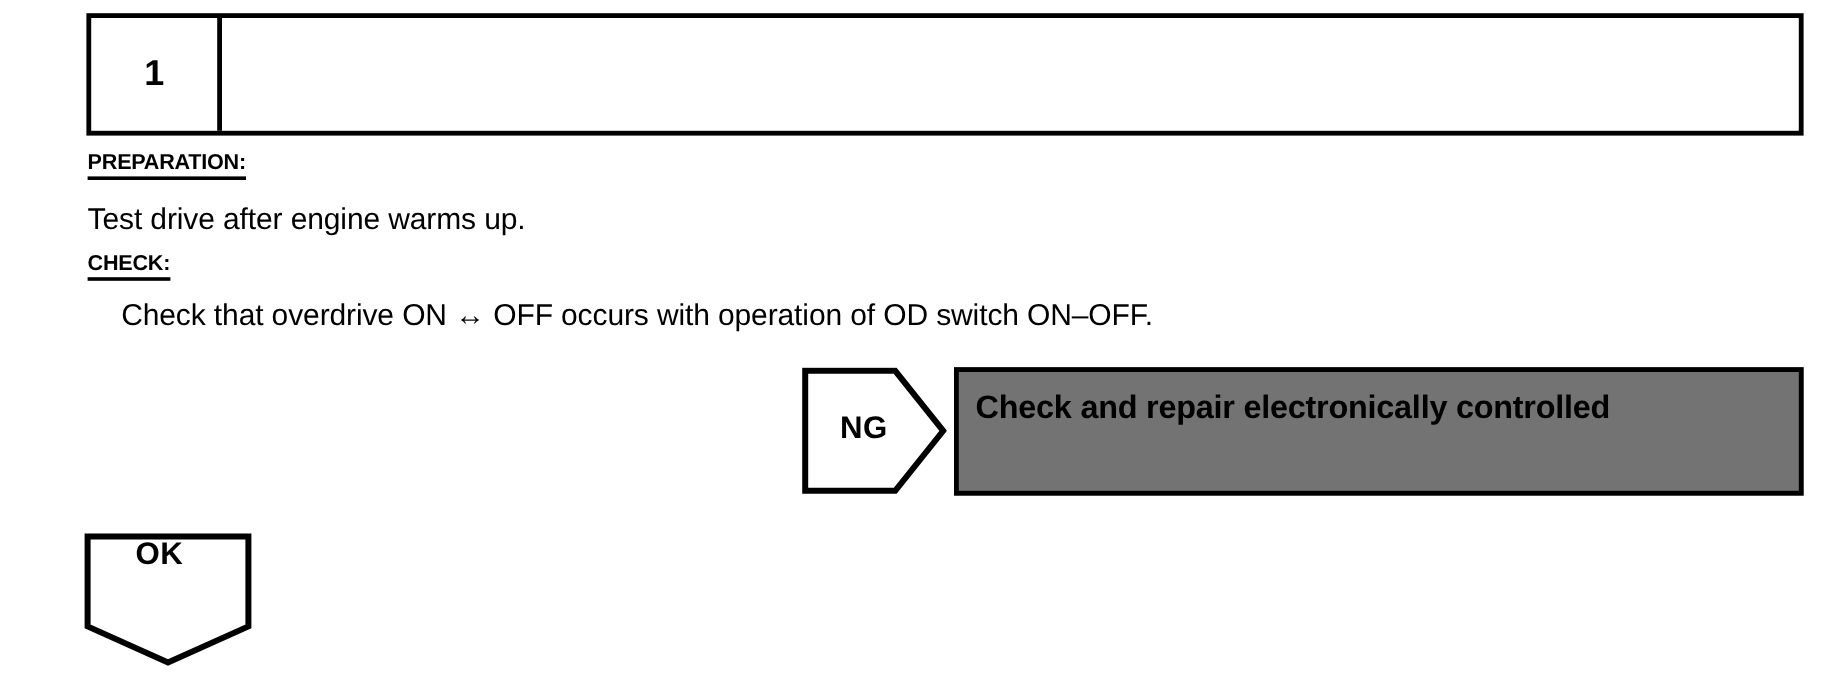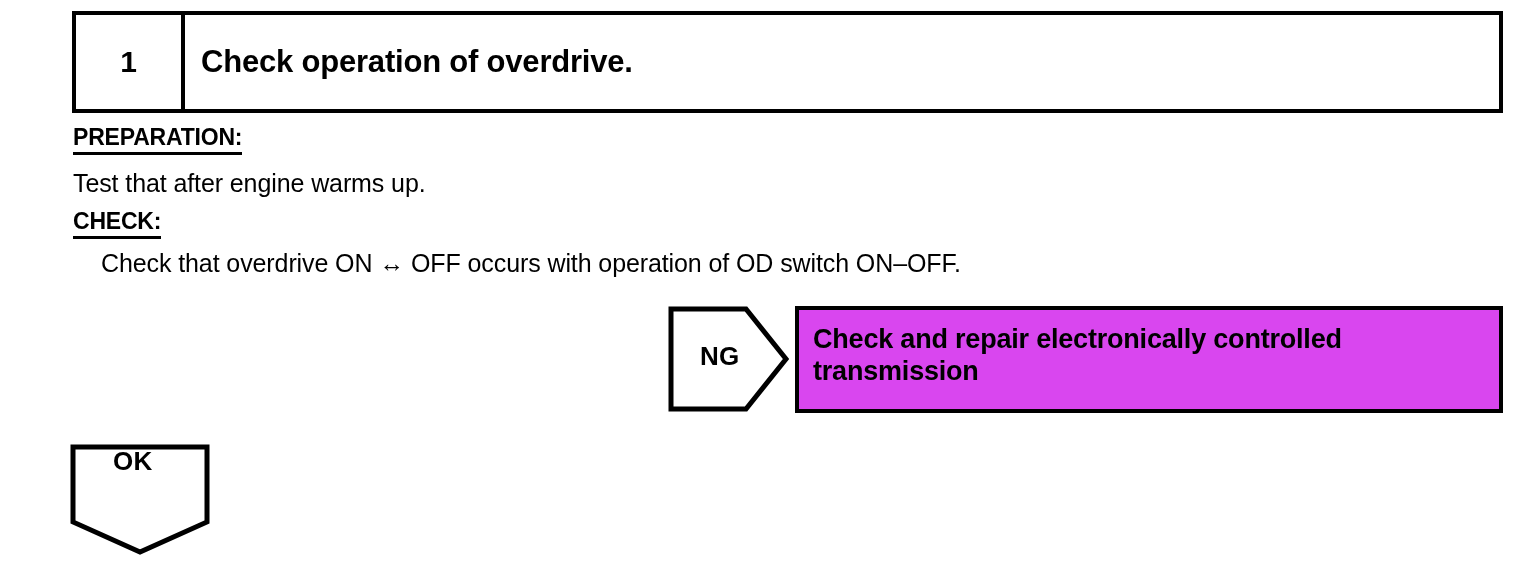--- a/index.html
+++ b/index.html
@@ -58,21 +58,21 @@
   }
 
   
   .body-area {
     position: absolute;
     left: 73px;
     top: 126px;
     width: 1200px;
   }
   .heading {
-    font-size: 23px;
+    font-size: 18px;
     font-weight: bold;
     line-height: 1.0;
     letter-spacing: -0.2px;
     display: inline-block;
     border-bottom: 3px solid #000;
     padding-bottom: 3px;
   }
   .heading-row { margin: 0; padding: 0; height: 34px; }
   .para {
     font-size: 25px;
@@ -106,21 +106,21 @@
   }
 
   .ng-result-box {
     position: absolute;
     left: 795px;
     top: 306px;
     width: 708px;
     height: 107px;
     box-sizing: border-box;
     border: 4px solid #000;
-    background: #d946ef;
+    background: #737373;
     padding: 14px 0 0 14px;
   }
   .ng-result-text {
     font-size: 27px;
     font-weight: bold;
     line-height: 1.18;
     letter-spacing: -0.2px;
   }
 
   
@@ -142,50 +142,46 @@
     letter-spacing: 0.3px;
   }
 </style>
 </head>
 <body>
 
 <div class="step-box">
   <div class="step-num-cell">
     <span class="step-num">1</span>
   </div>
-  <div class="step-title-cell">
-    <span class="step-title">Check operation of overdrive.</span>
-  </div>
 </div>
 
 <div class="body-area">
 
   <div class="heading-row row-prep">
     <span class="heading">PREPARATION:</span>
   </div>
 
-  <div class="para row-prep-txt">Test that after engine warms up.</div>
+  <div class="para row-prep-txt">Test drive after engine warms up.</div>
 
   <div class="heading-row row-check">
     <span class="heading">CHECK:</span>
   </div>
 
   <div class="para row-check-txt">Check that overdrive ON ↔ OFF occurs with operation of OD switch ON–OFF.</div>
 </div>
 
 <div class="ng-arrow">
   <svg width="121" height="106" viewBox="0 0 121 106" xmlns="http://www.w3.org/2000/svg" aria-hidden="true">
     <polygon points="3,3 78,3 118,53 78,103 3,103" fill="#ffffff" stroke="#000000" stroke-width="5" stroke-linejoin="miter"></polygon>
   </svg>
 </div>
 <span class="ng-label">NG</span>
 
 <div class="ng-result-box">
   <div class="ng-result-text">Check and repair electronically controlled</div>
-  <div class="ng-result-text">transmission</div>
 </div>
 
 <div class="ok-arrow">
   <svg width="140" height="111" viewBox="0 0 140 111" xmlns="http://www.w3.org/2000/svg" aria-hidden="true">
     <polygon points="3,3 137,3 137,78 70,108 3,78" fill="#ffffff" stroke="#000000" stroke-width="5" stroke-linejoin="miter"></polygon>
   </svg>
 </div>
 <span class="ok-label">OK</span>
 
 </body></html>

